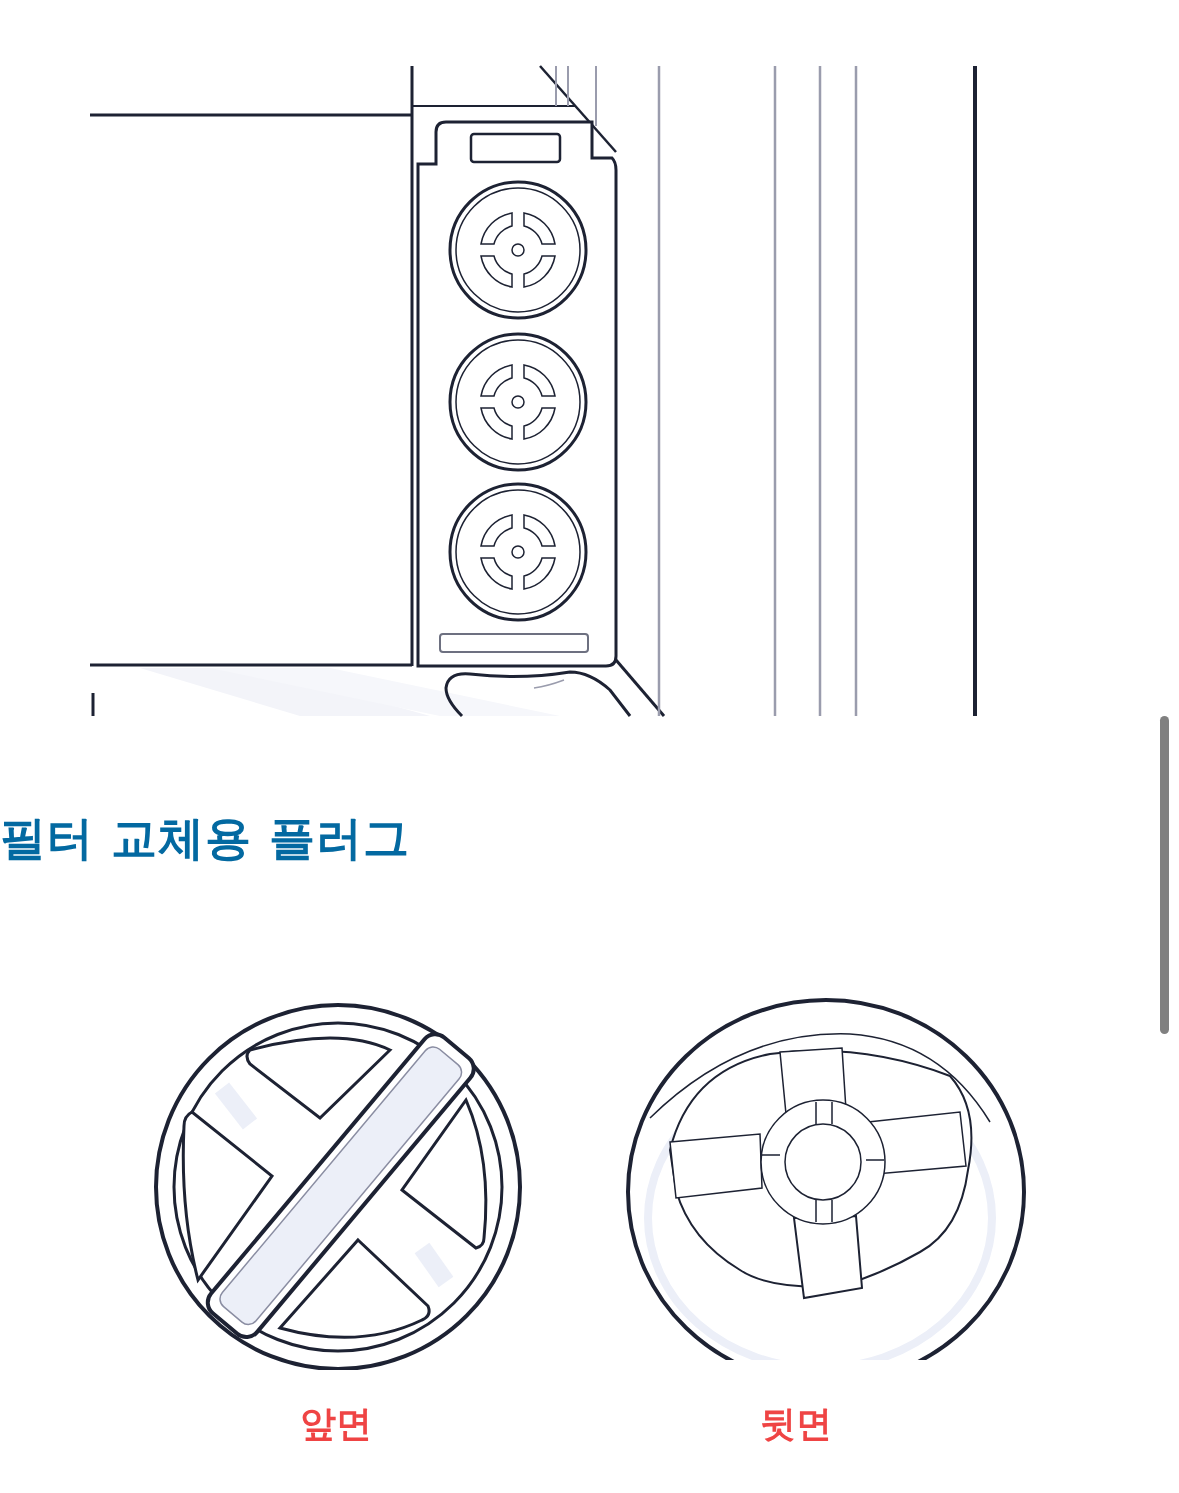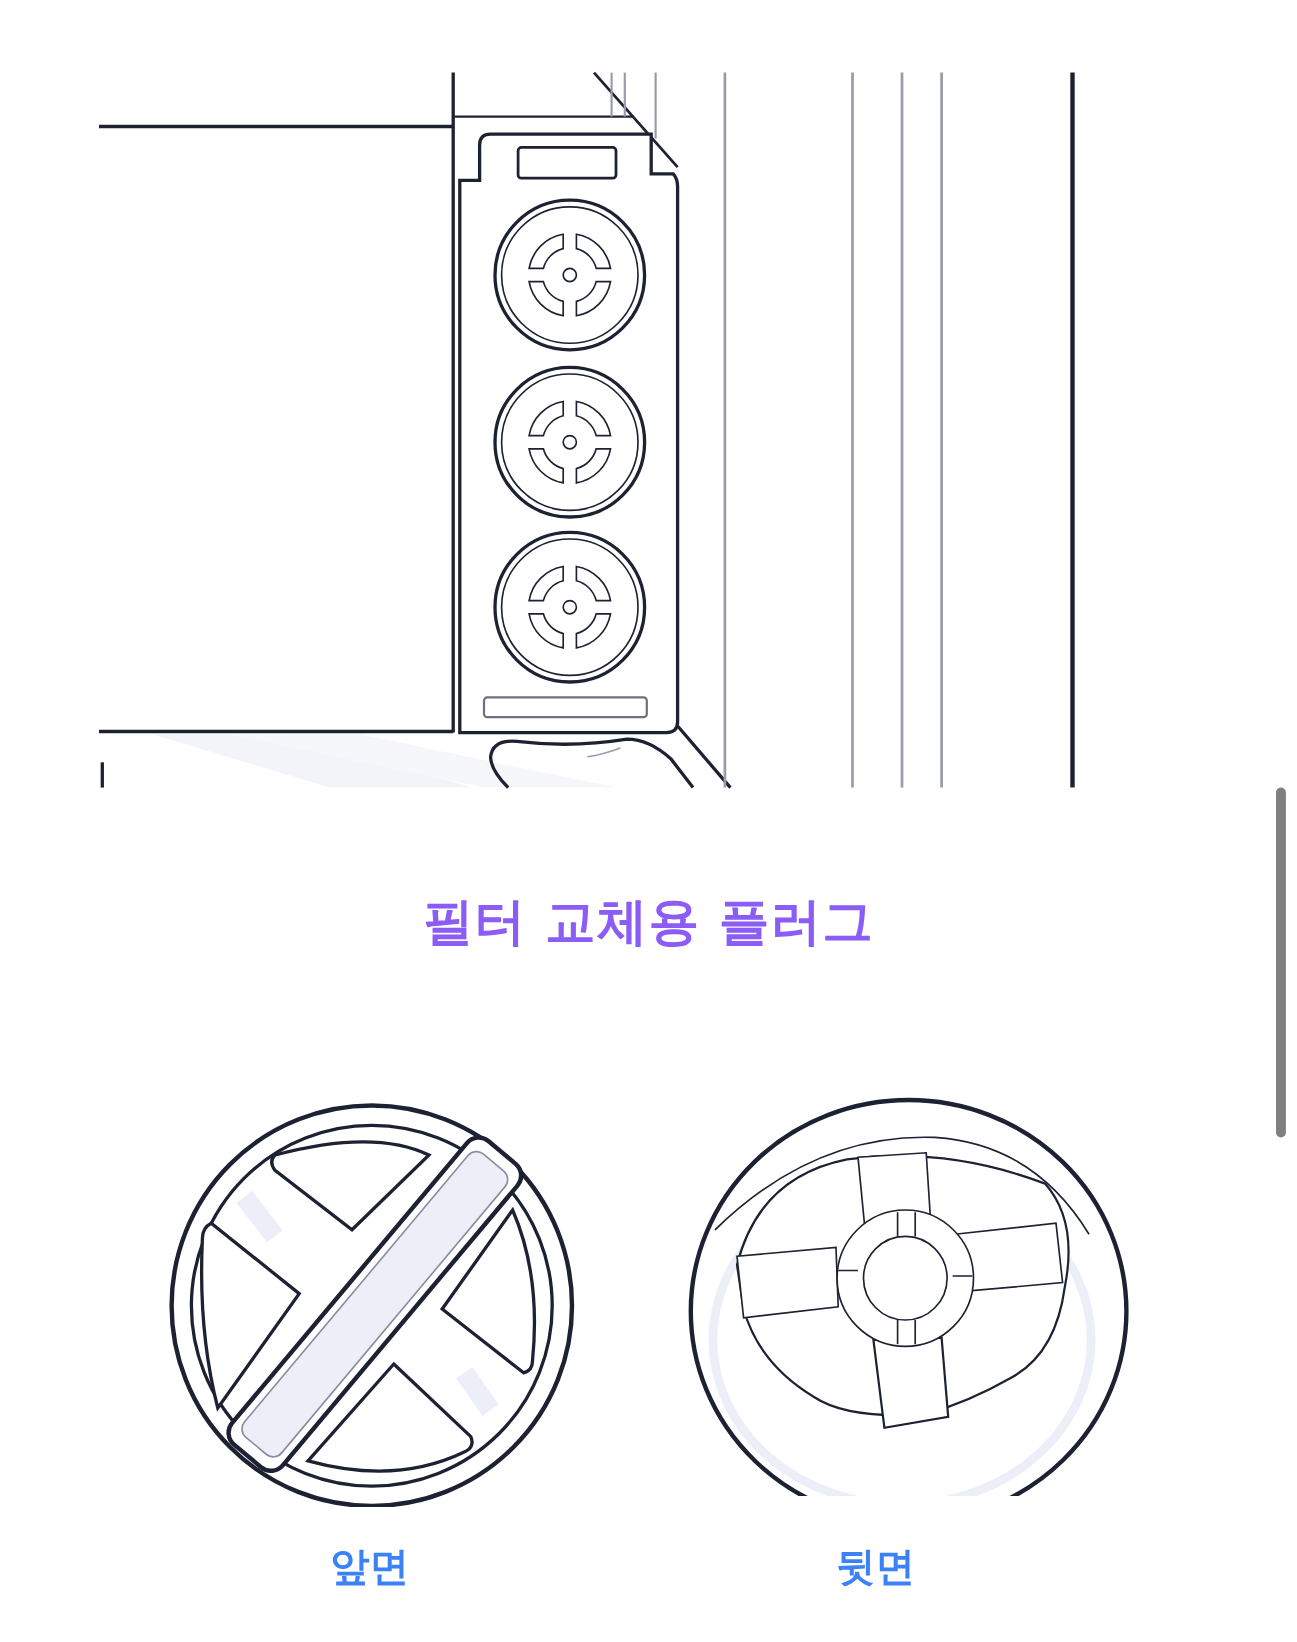--- a/index.html
+++ b/index.html
@@ -1,22 +1,22 @@
 <!DOCTYPE html>
 <html><head>
 <meta charset="utf-8">
 <style>
   html, body { margin: 0; padding: 0; background: #ffffff; }
   body { width: 1179px; height: 1493px; position: relative; overflow: hidden; font-family: "DejaVu Sans", sans-serif; }
   .illus { position: absolute; }
   #fridge-illustration { left: 0; top: 0; width: 1179px; height: 720px; }
-  #caption-title { position: absolute; left: 0; width: 1179px; top: 808px; text-align: center; font-size: 46px; font-weight: bold; color: #8b5cf6; letter-spacing: 1px; }
+  #caption-title { position: absolute; left: 0; width: 1179px; top: 808px; font-size: 46px; font-weight: bold; color: #0369a1; letter-spacing: 1px; }
   #plug-front { left: 140px; top: 990px; width: 400px; height: 380px; }
   #plug-back { left: 620px; top: 990px; width: 410px; height: 370px; }
-  .plug-label { position: absolute; top: 1400px; font-size: 36px; font-weight: bold; color: #3b82f6; text-align: center; width: 200px; }
+  .plug-label { position: absolute; top: 1400px; font-size: 36px; font-weight: bold; color: #ef4444; text-align: center; width: 200px; }
   #label-front { left: 236px; }
   #label-back { left: 696px; }
   #scrollbar { position: absolute; left: 1160px; top: 716px; width: 9px; height: 318px; background: #808080; border-radius: 5px; }
 </style>
 </head>
 <body>
 
 <svg id="fridge-illustration" class="illus" viewBox="0 0 1179 720" xmlns="http://www.w3.org/2000/svg">
 
   <polygon points="140,668 260,668 430,716 300,716" fill="#f3f4f9"></polygon>

